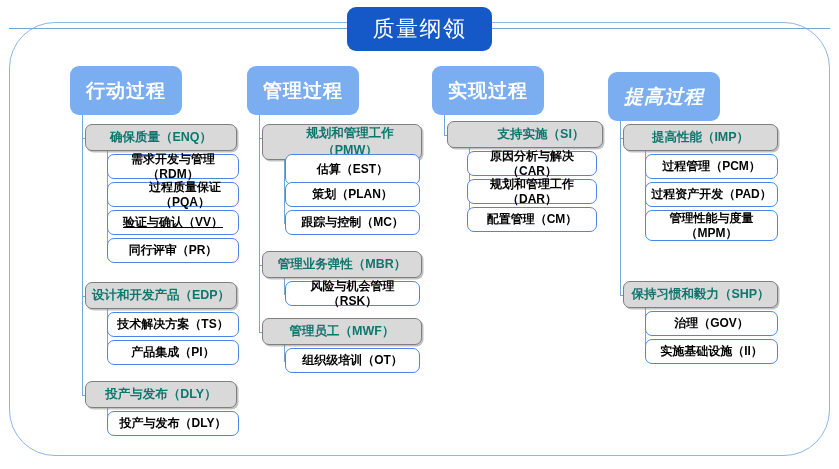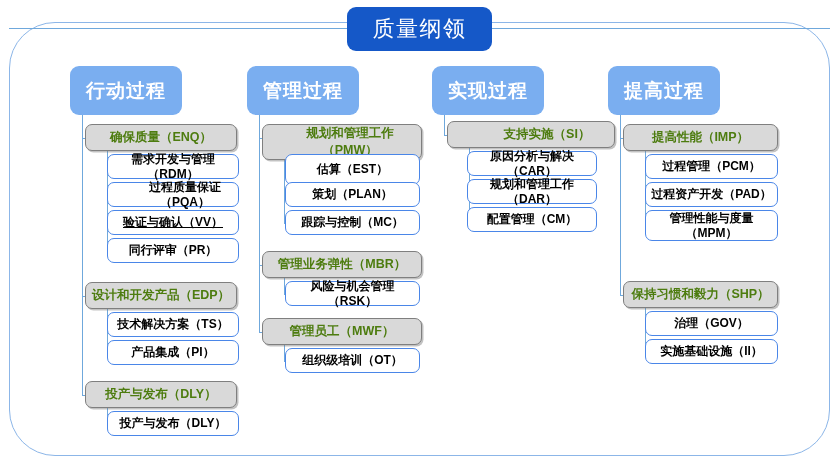--- a/index.html
+++ b/index.html
@@ -51,21 +51,21 @@
     z-index: 5;
   }
 
   
   .group-box {
     position: absolute;
     background: #d9d9d9;
     border: 1.6px solid #7f7f7f;
     border-radius: 7px;
     display: flex; align-items: center; justify-content: center;
-    color: #4d7c0f;
+    color: #0f766e;
     font-size: 12.5px;
     font-weight: bold;
     text-align: center;
     z-index: 4;
     box-shadow: 1.5px 1.5px 0 rgba(120,120,120,0.45);
   }
 
   
   .leaf-box {
     position: absolute;
@@ -141,31 +141,31 @@
     <div class="leaf-box" style="left: 285px; top: 281px; width: 135px; height: 25px;">风险与机会管理（RSK）</div>
     <div class="conn-h" style="left: 284px; top: 293.5px; width: 1px;"></div>
     <div class="conn-v" style="left: 284px; top: 277px; height: 16.5px;"></div>
     <div class="group-box" style="left: 262px; top: 318px; width: 160px; height: 27px;">管理员工（MWF）</div>
     <div class="conn-h" style="left: 259px; top: 331.5px; width: 3px;"></div>
     <div class="leaf-box" style="left: 285px; top: 348px; width: 135px; height: 25px;">组织级培训（OT）</div>
     <div class="conn-h" style="left: 284px; top: 360.5px; width: 1px;"></div>
     <div class="conn-v" style="left: 284px; top: 344px; height: 16.5px;"></div>
     <div class="conn-v" style="left: 259px; top: 115px; height: 216.5px;"></div>
     <div class="col-header" style="left: 432px; top: 66px; width: 112px; height: 49px;">实现过程</div>
-    <div class="group-box" style="left: 447px; top: 121px; width: 168px; height: 27px; padding-left: 32px;">支持实施（SI）</div>
+    <div class="group-box" style="left: 447px; top: 121px; width: 156px; height: 27px; padding-left: 32px;">支持实施（SI）</div>
     <div class="conn-h" style="left: 444px; top: 134.5px; width: 3px;"></div>
     <div class="leaf-box" style="left: 467px; top: 151px; width: 130px; height: 25px;">原因分析与解决（CAR）</div>
     <div class="conn-h" style="left: 469px; top: 163.5px;"></div>
     <div class="leaf-box" style="left: 467px; top: 179px; width: 130px; height: 25px;">规划和管理工作（DAR）</div>
     <div class="conn-h" style="left: 469px; top: 191.5px;"></div>
     <div class="leaf-box" style="left: 467px; top: 207px; width: 130px; height: 25px;">配置管理（CM）</div>
     <div class="conn-h" style="left: 469px; top: 219.5px;"></div>
     <div class="conn-v" style="left: 469px; top: 147px; height: 72.5px;"></div>
     <div class="conn-v" style="left: 444px; top: 115px; height: 19.5px;"></div>
-    <div class="col-header" style="left: 608px; top: 66px; width: 112px; height: 49px;">提高过程</div>
+    <div class="col-header" style="left: 608px; top: 72px; width: 112px; height: 49px; font-style: italic;">提高过程</div>
     <div class="group-box" style="left: 623px; top: 124px; width: 155px; height: 27px;">提高性能（IMP）</div>
     <div class="conn-h" style="left: 620px; top: 137.5px; width: 3px;"></div>
     <div class="leaf-box" style="left: 645px; top: 154px; width: 133px; height: 25px;">过程管理（PCM）</div>
     <div class="conn-h" style="left: 645px; top: 166.5px; width: 0px;"></div>
     <div class="leaf-box" style="left: 645px; top: 182px; width: 133px; height: 25px;">过程资产开发（PAD）</div>
     <div class="conn-h" style="left: 645px; top: 194.5px; width: 0px;"></div>
     <div class="leaf-box" style="left: 645px; top: 210px; width: 133px; height: 31px;">管理性能与度量
 （MPM）</div>
     <div class="conn-h" style="left: 645px; top: 225.5px; width: 0px;"></div>
     <div class="conn-v" style="left: 645px; top: 150px; height: 75.5px;"></div>

